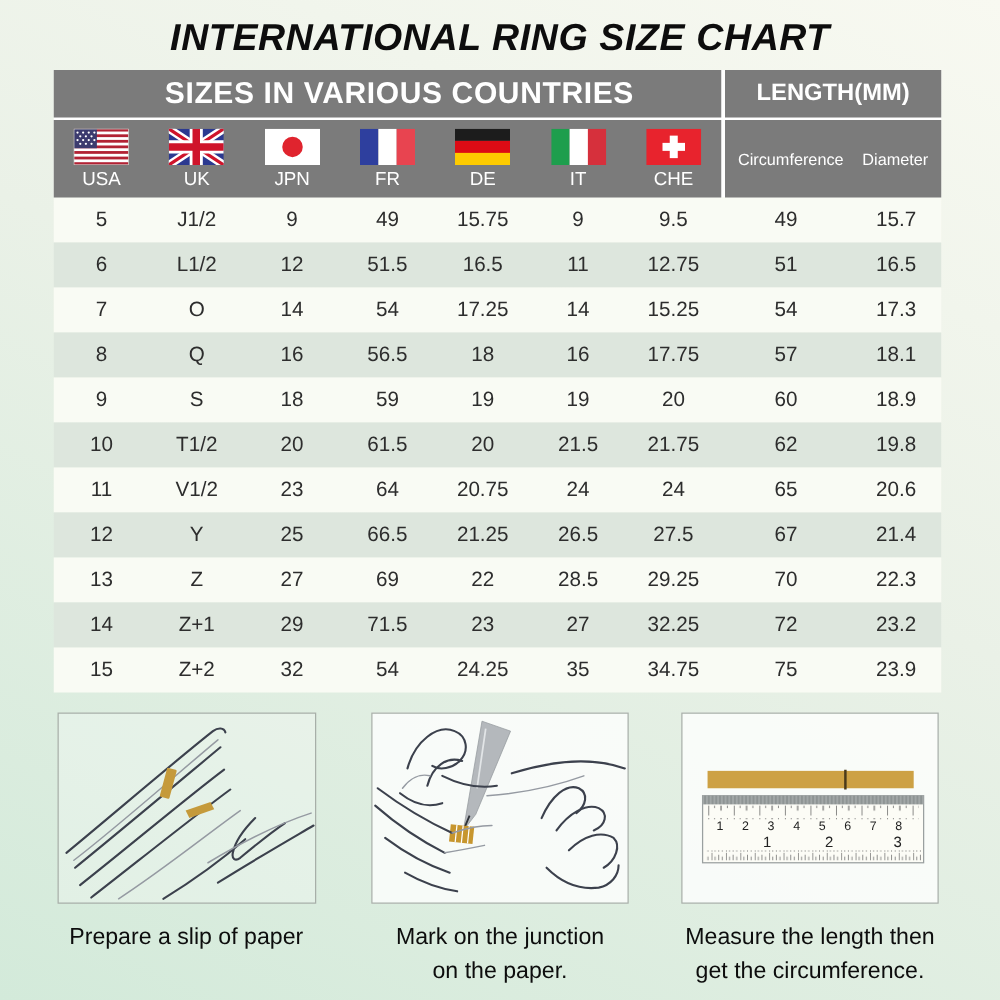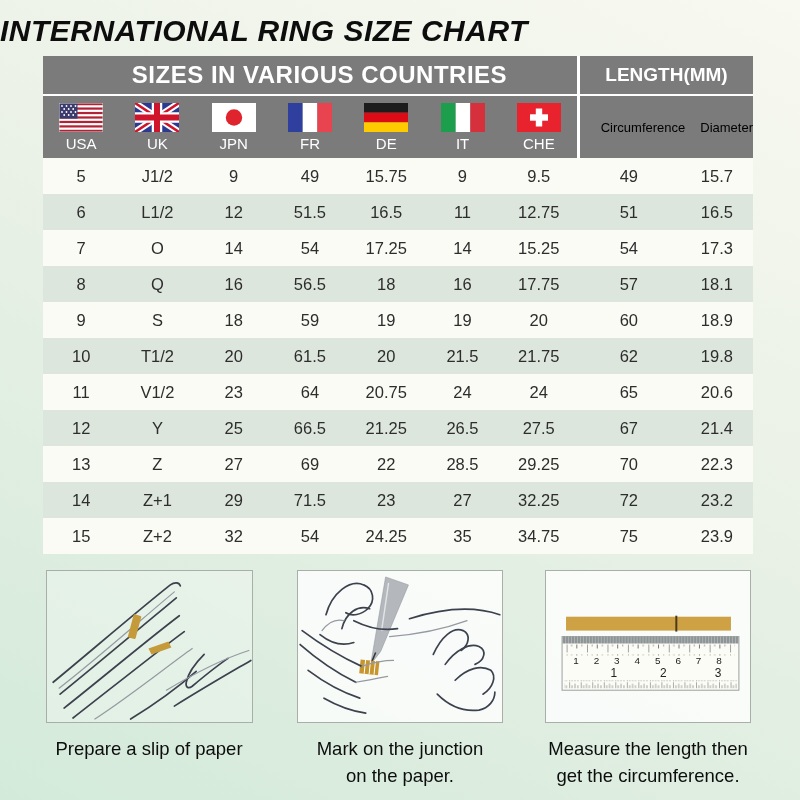--- a/index.html
+++ b/index.html
@@ -2,36 +2,36 @@
 <html><head>
 <meta charset="utf-8">
 <style>
   html,body{margin:0;padding:0;}
   body{
     width:800px;height:800px;position:relative;overflow:hidden;
     background:linear-gradient(205deg,#f8f9f1 0%,#eaf1e7 45%,#d3eada 100%);
     font-family:"Liberation Sans",sans-serif;
   }
   .title{
-    position:absolute;left:0;top:14px;width:800px;
+    position:absolute;left:0;top:14px;width:800px;text-align:center;
     font-size:30px;font-weight:bold;font-style:italic;color:#0d0d0d;letter-spacing:.5px;
   }
   .chart{position:absolute;left:43px;top:56px;width:710px;}
   .thead{
     display:grid;grid-template-columns:534px 173px;grid-template-rows:38px 62px;
     column-gap:3px;row-gap:2px;background:#ffffff;
   }
   .hcell{background:#7b7b7b;color:#fff;display:flex;align-items:center;justify-content:center;}
   .h-main{font-size:24px;font-weight:bold;letter-spacing:.5px;padding-left:19px;}
   .h-len{font-size:19px;font-weight:bold;}
   .flagrow{background:#7b7b7b;display:grid;grid-template-columns:repeat(7,1fr);}
   .fcol{display:flex;flex-direction:column;align-items:center;justify-content:center;}
   .flag{width:44px;height:29px;display:block;}
   .fcode{color:#fff;font-size:15px;margin-top:3px;}
-  .lenlabels{background:#7b7b7b;color:#000000;font-size:13px;display:flex;align-items:center;justify-content:flex-end;gap:15px;}
+  .lenlabels{background:#7b7b7b;color:#ffffff;font-size:13px;display:flex;align-items:center;justify-content:center;gap:15px;}
   .tbody{width:710px;}
   .trow{
     display:grid;grid-template-columns:repeat(7,76.28px) 104px 72px;
     height:36px;align-items:center;text-align:center;
     font-size:16.5px;color:#2d2d2d;
   }
   .trow.odd{background:#f9fbf4;}
   .trow.even{background:#dde6dd;}
   .stepbox{position:absolute;top:570px;height:153px;border:1px solid #a7afa8;box-sizing:border-box;}
   .b1{left:46px;width:207px;background:rgba(255,255,255,0.28);}

